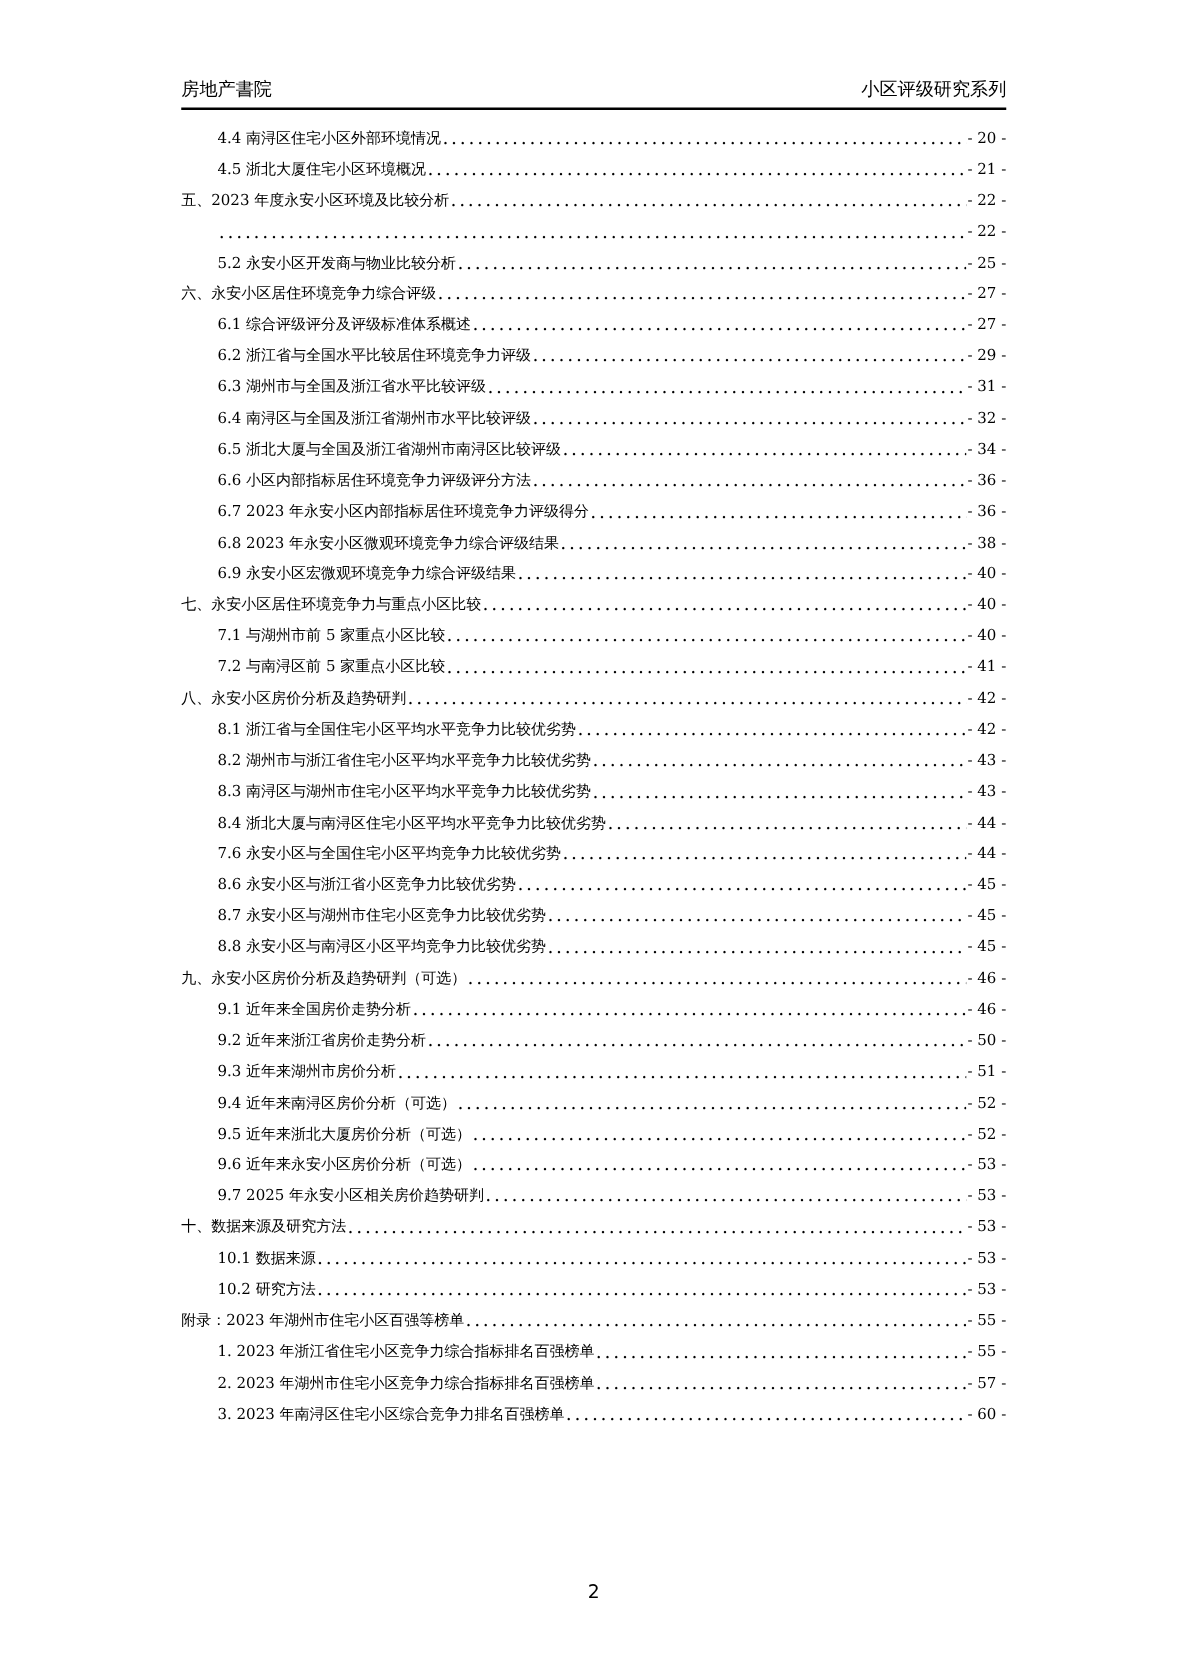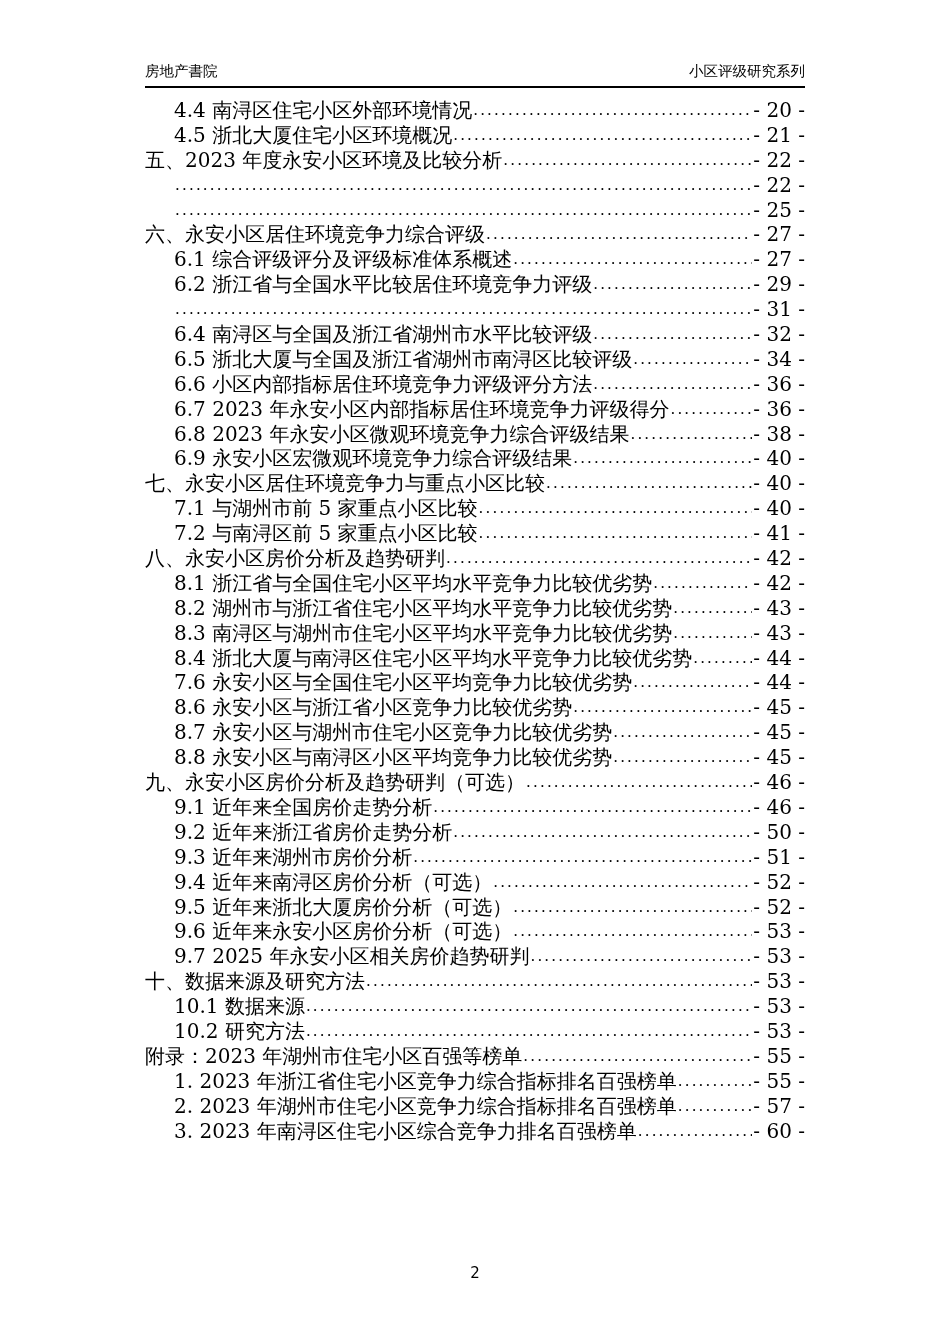--- a/index.html
+++ b/index.html
@@ -30,21 +30,21 @@
   }
   .toc {
     position: absolute;
     left: 145px;
     right: 145px;
     top: 98px;
   }
   .toc-entry {
     display: flex;
     height: 24.9px;
-    font-size: 20px;
+    font-size: 12px;
     line-height: 24.9px;
     white-space: nowrap;
   }
   .toc-entry.level-2 {
     padding-left: 29px;
   }
   .toc-title {
     white-space: pre;
     flex: 0 0 auto;
   }
@@ -96,39 +96,41 @@
     <div class="toc-entry level-1">
     <span class="toc-title">五、2023 年度永安小区环境及比较分析</span>
     <span class="toc-leader"></span>
     <span class="toc-page">- 22 -</span>
   </div>
     <div class="toc-entry level-2">
     <span class="toc-leader"></span>
     <span class="toc-page">- 22 -</span>
   </div>
     <div class="toc-entry level-2">
+    <span class="toc-title">5.2 永安小区开发商与物业比较分析</span>
     <span class="toc-leader"></span>
     <span class="toc-page">- 25 -</span>
   </div>
     <div class="toc-entry level-1">
     <span class="toc-title">六、永安小区居住环境竞争力综合评级</span>
     <span class="toc-leader"></span>
     <span class="toc-page">- 27 -</span>
   </div>
     <div class="toc-entry level-2">
     <span class="toc-title">6.1 综合评级评分及评级标准体系概述</span>
     <span class="toc-leader"></span>
     <span class="toc-page">- 27 -</span>
   </div>
     <div class="toc-entry level-2">
     <span class="toc-title">6.2 浙江省与全国水平比较居住环境竞争力评级</span>
     <span class="toc-leader"></span>
     <span class="toc-page">- 29 -</span>
   </div>
     <div class="toc-entry level-2">
+    <span class="toc-title">6.3 湖州市与全国及浙江省水平比较评级</span>
     <span class="toc-leader"></span>
     <span class="toc-page">- 31 -</span>
   </div>
     <div class="toc-entry level-2">
     <span class="toc-title">6.4 南浔区与全国及浙江省湖州市水平比较评级</span>
     <span class="toc-leader"></span>
     <span class="toc-page">- 32 -</span>
   </div>
     <div class="toc-entry level-2">
     <span class="toc-title">6.5 浙北大厦与全国及浙江省湖州市南浔区比较评级</span>

